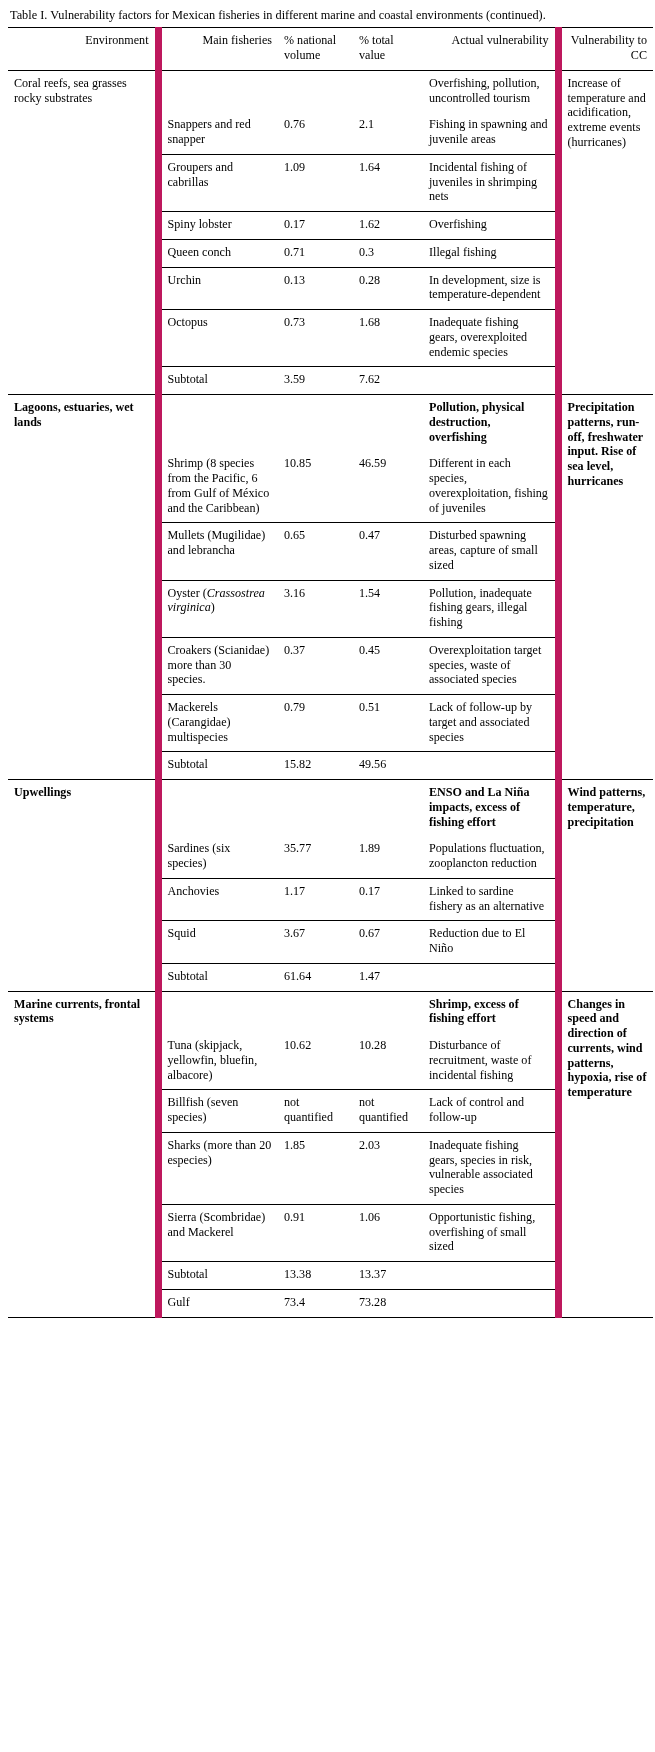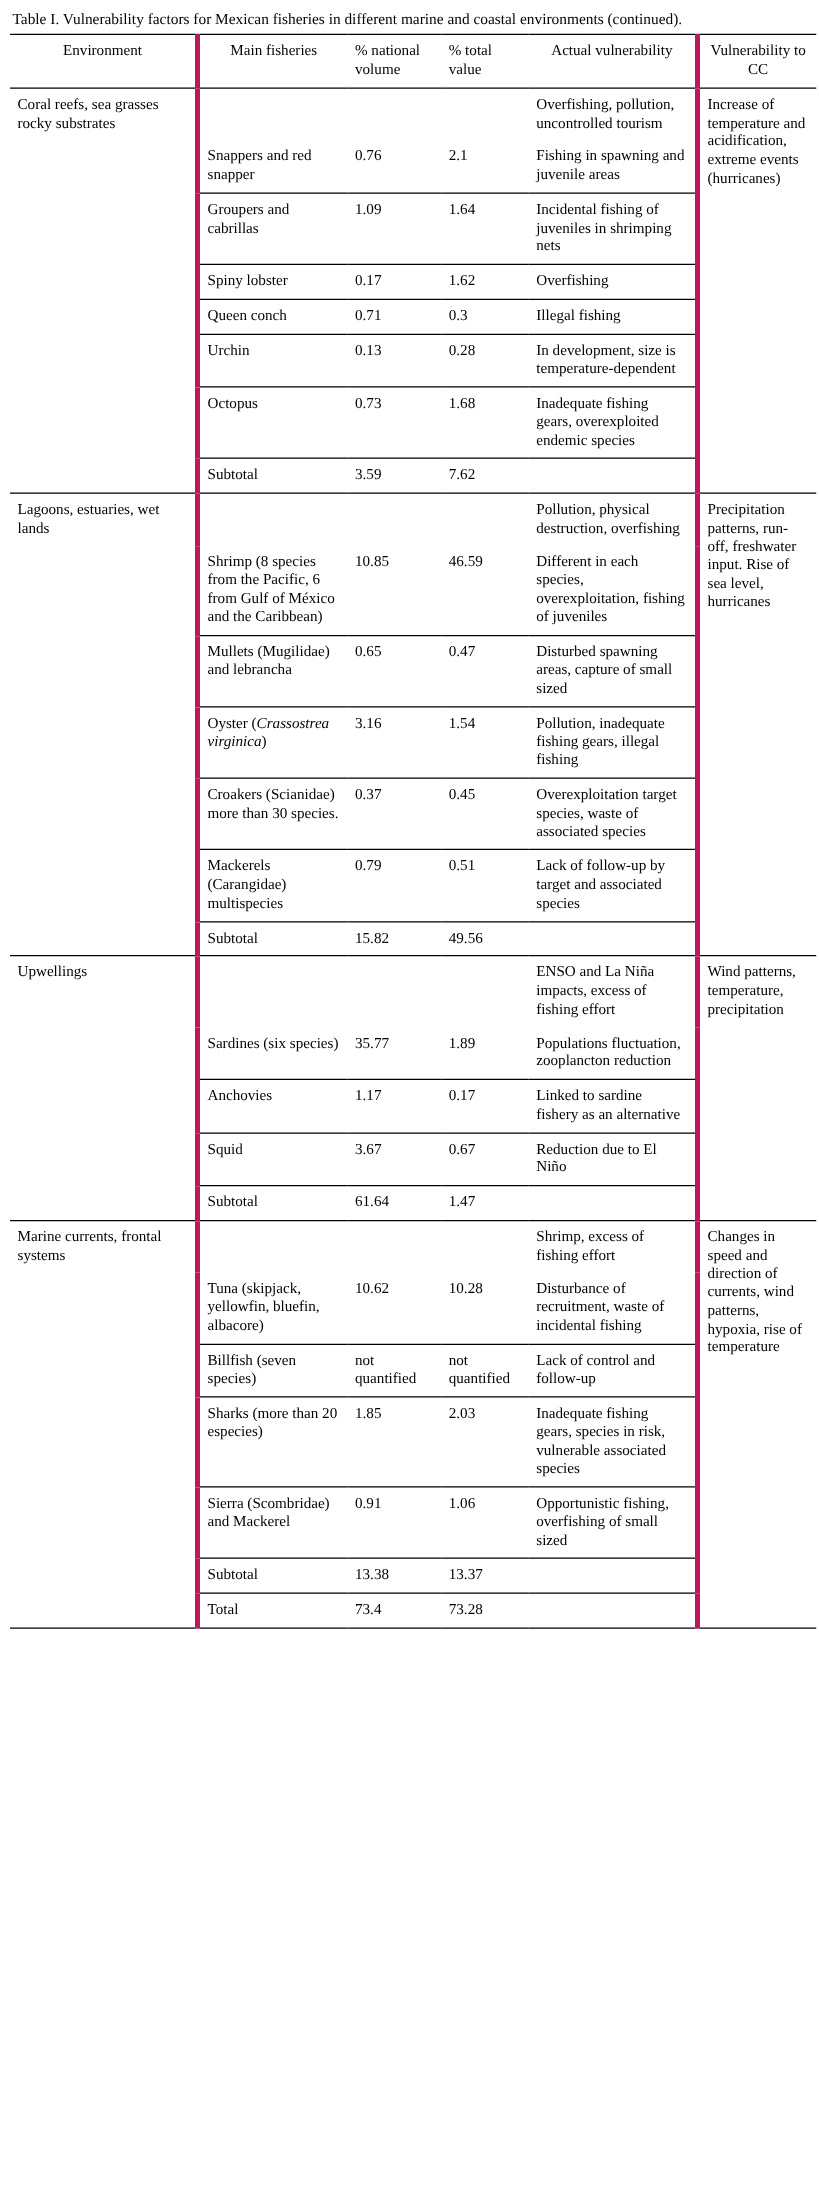--- a/index.html
+++ b/index.html
@@ -45,30 +45,30 @@
   col.c5 { width: 95px; }
 
   .hdr-top td { border-top: 1.6px solid #000; }
   thead td {
     border-bottom: 1.1px solid #000;
     text-align: center;
     padding-top: 6px;
     padding-bottom: 7px;
     line-height: 1.2;
   }
-  thead td.left { text-align: center; }
+  thead td.left { text-align: right; }
 
   
-  .vl { border-left: 4px solid #be185d; }
+  .vl { border-left: 7px solid #be185d; }
 
   
   tr.frow td.sep { border-bottom: 0.8px solid #000; }
   tr.grp td { border-bottom: none; margin-left: 32px; }
   tr.subtotal td.sep { border-bottom: 0.8px solid #000; }
-  tr.groupend td { border-top: 1.1px solid #000; }
+  tr.groupend td { border-top: 1.1px solid #000; font-weight: bold; }
   tr.lastrow td { border-bottom: 1.6px solid #000; }
 
   .num { text-align: left; }
   .env {
     padding-top: 8px;
   }
   i { font-style: italic; }
 </style>
 </head>
 <body>
@@ -261,21 +261,21 @@
       </tr>
       <tr class="subtotal">
         <td class="vl sep">Subtotal</td>
         <td class="num sep">13.38</td>
         <td class="num sep">13.37</td>
         <td class="sep"></td>
       </tr>
 
       <tr class="lastrow">
         <td></td>
-        <td class="vl">Total</td>
+        <td class="vl">Gulf</td>
         <td class="num">73.4</td>
         <td class="num">73.28</td>
         <td></td>
         <td class="vl"></td>
       </tr>
 
     </tbody>
   </table>
 </div>
 

